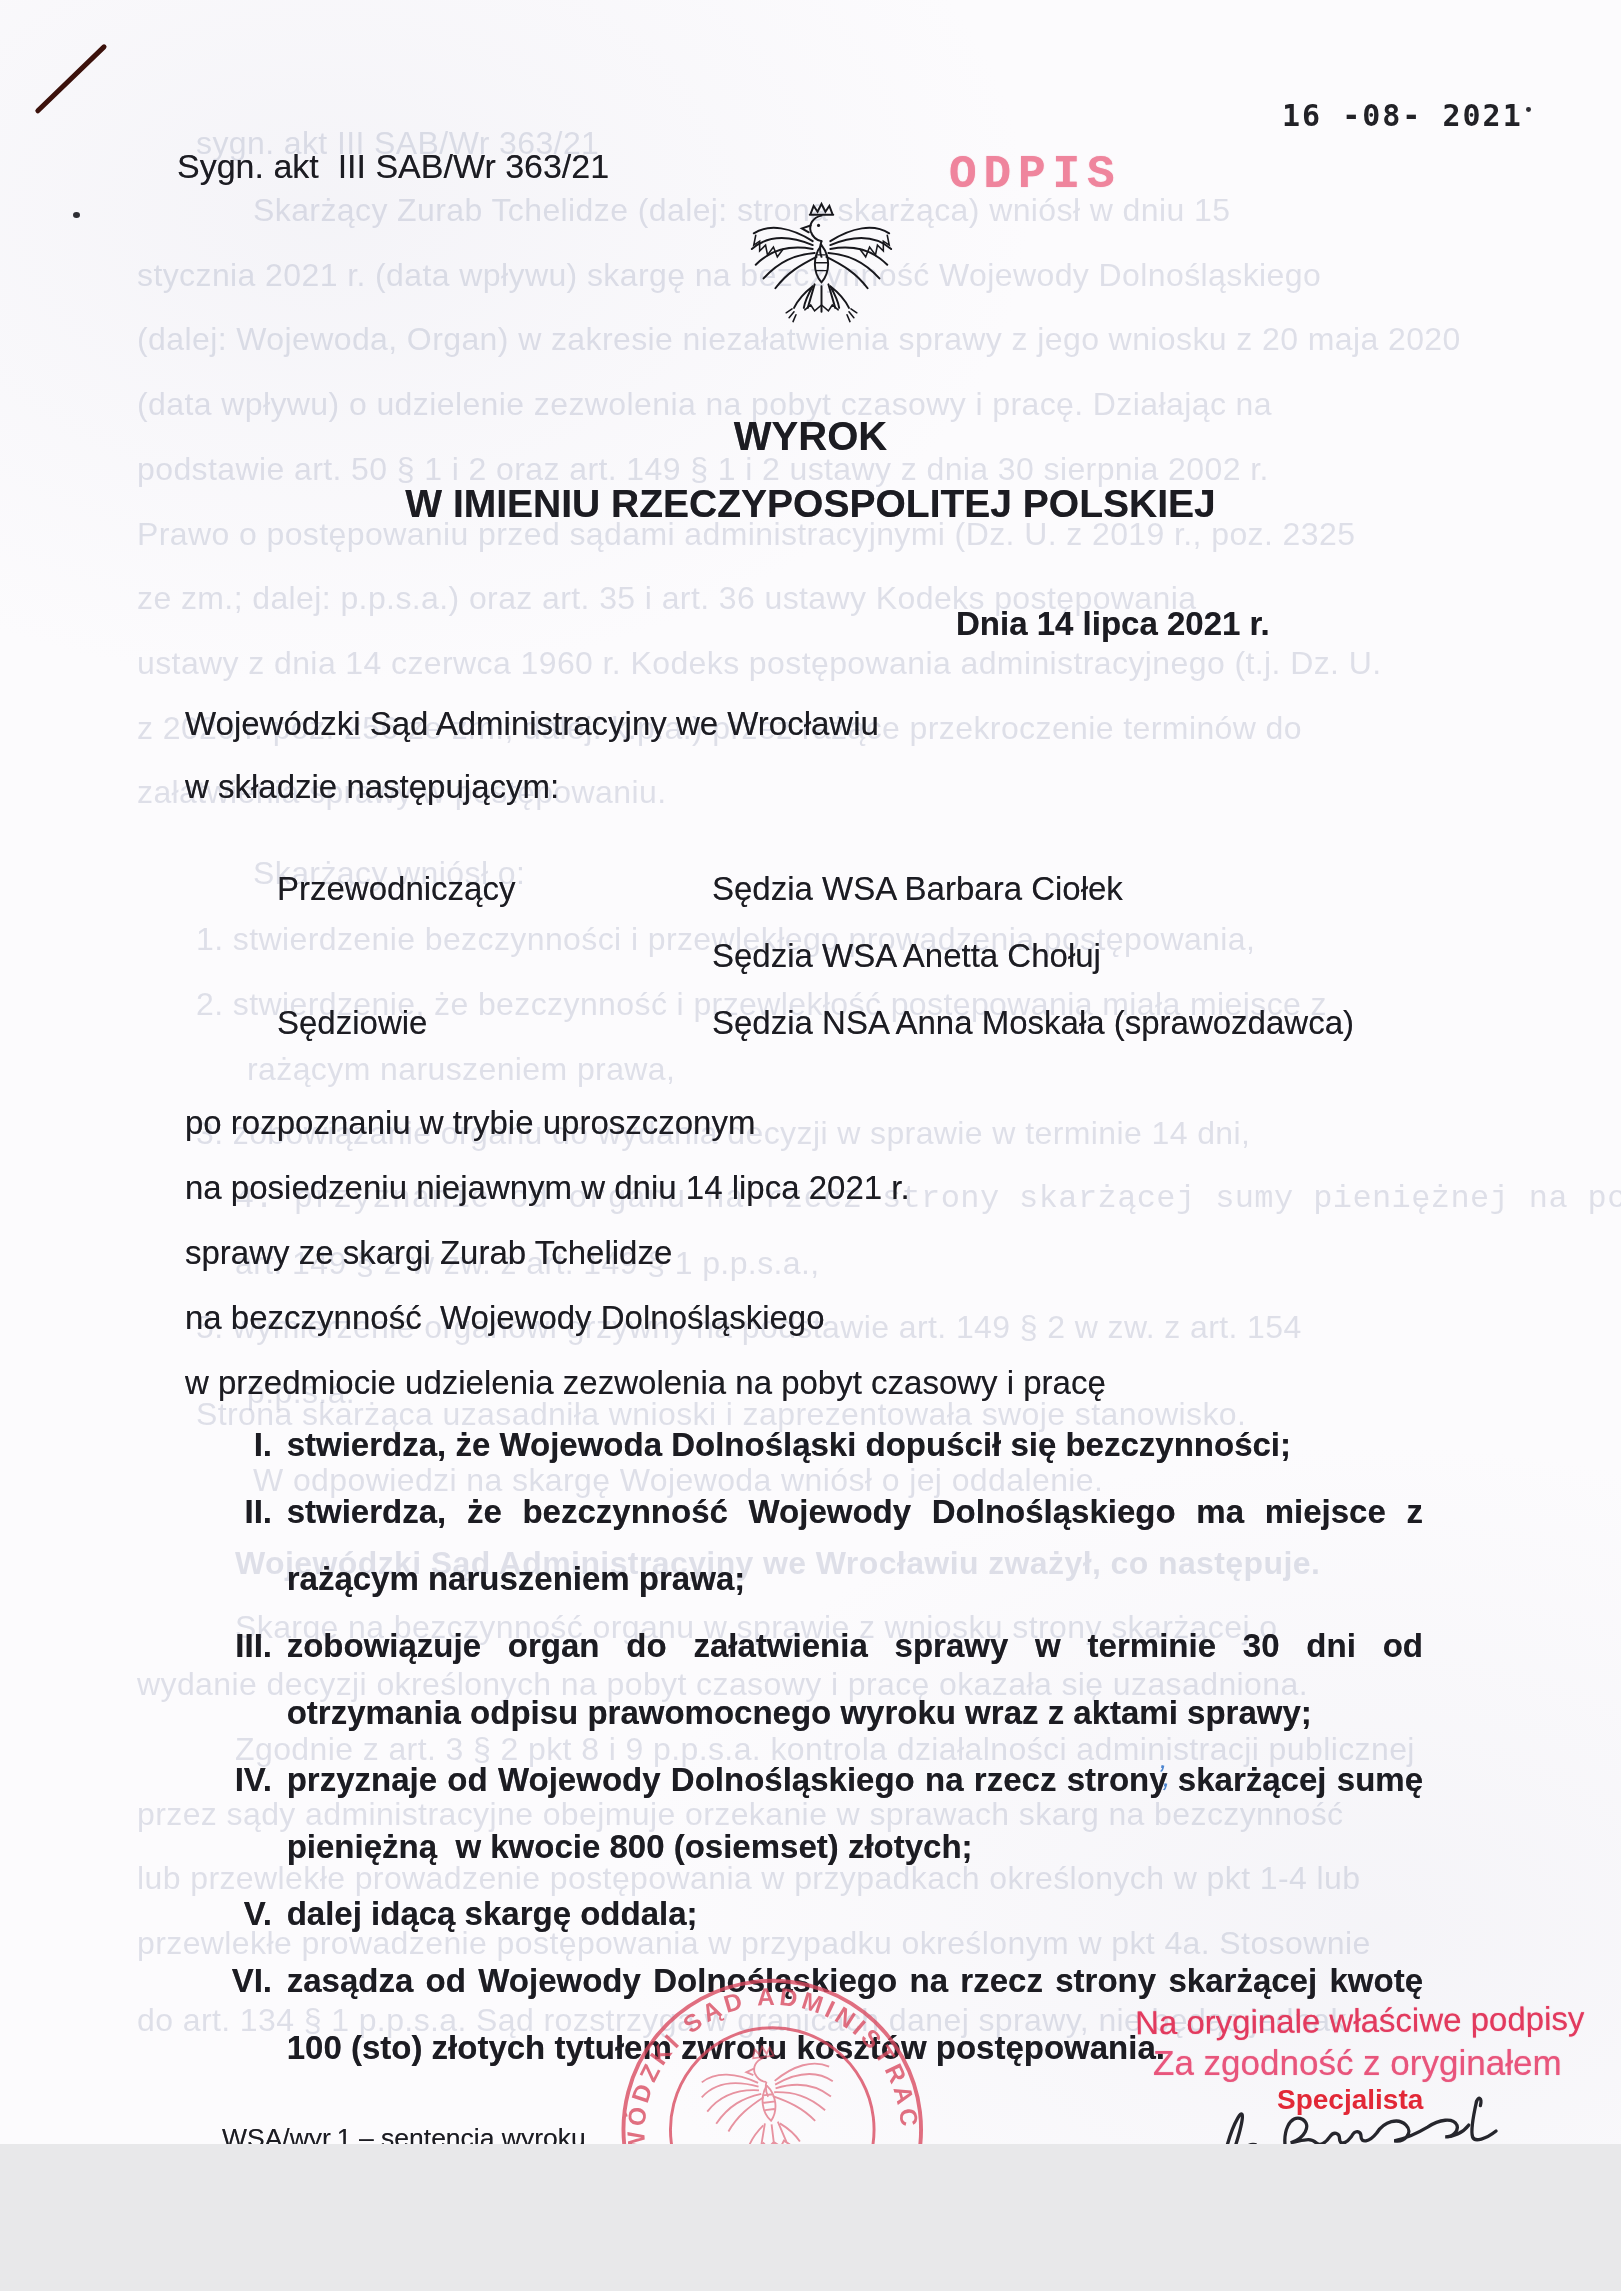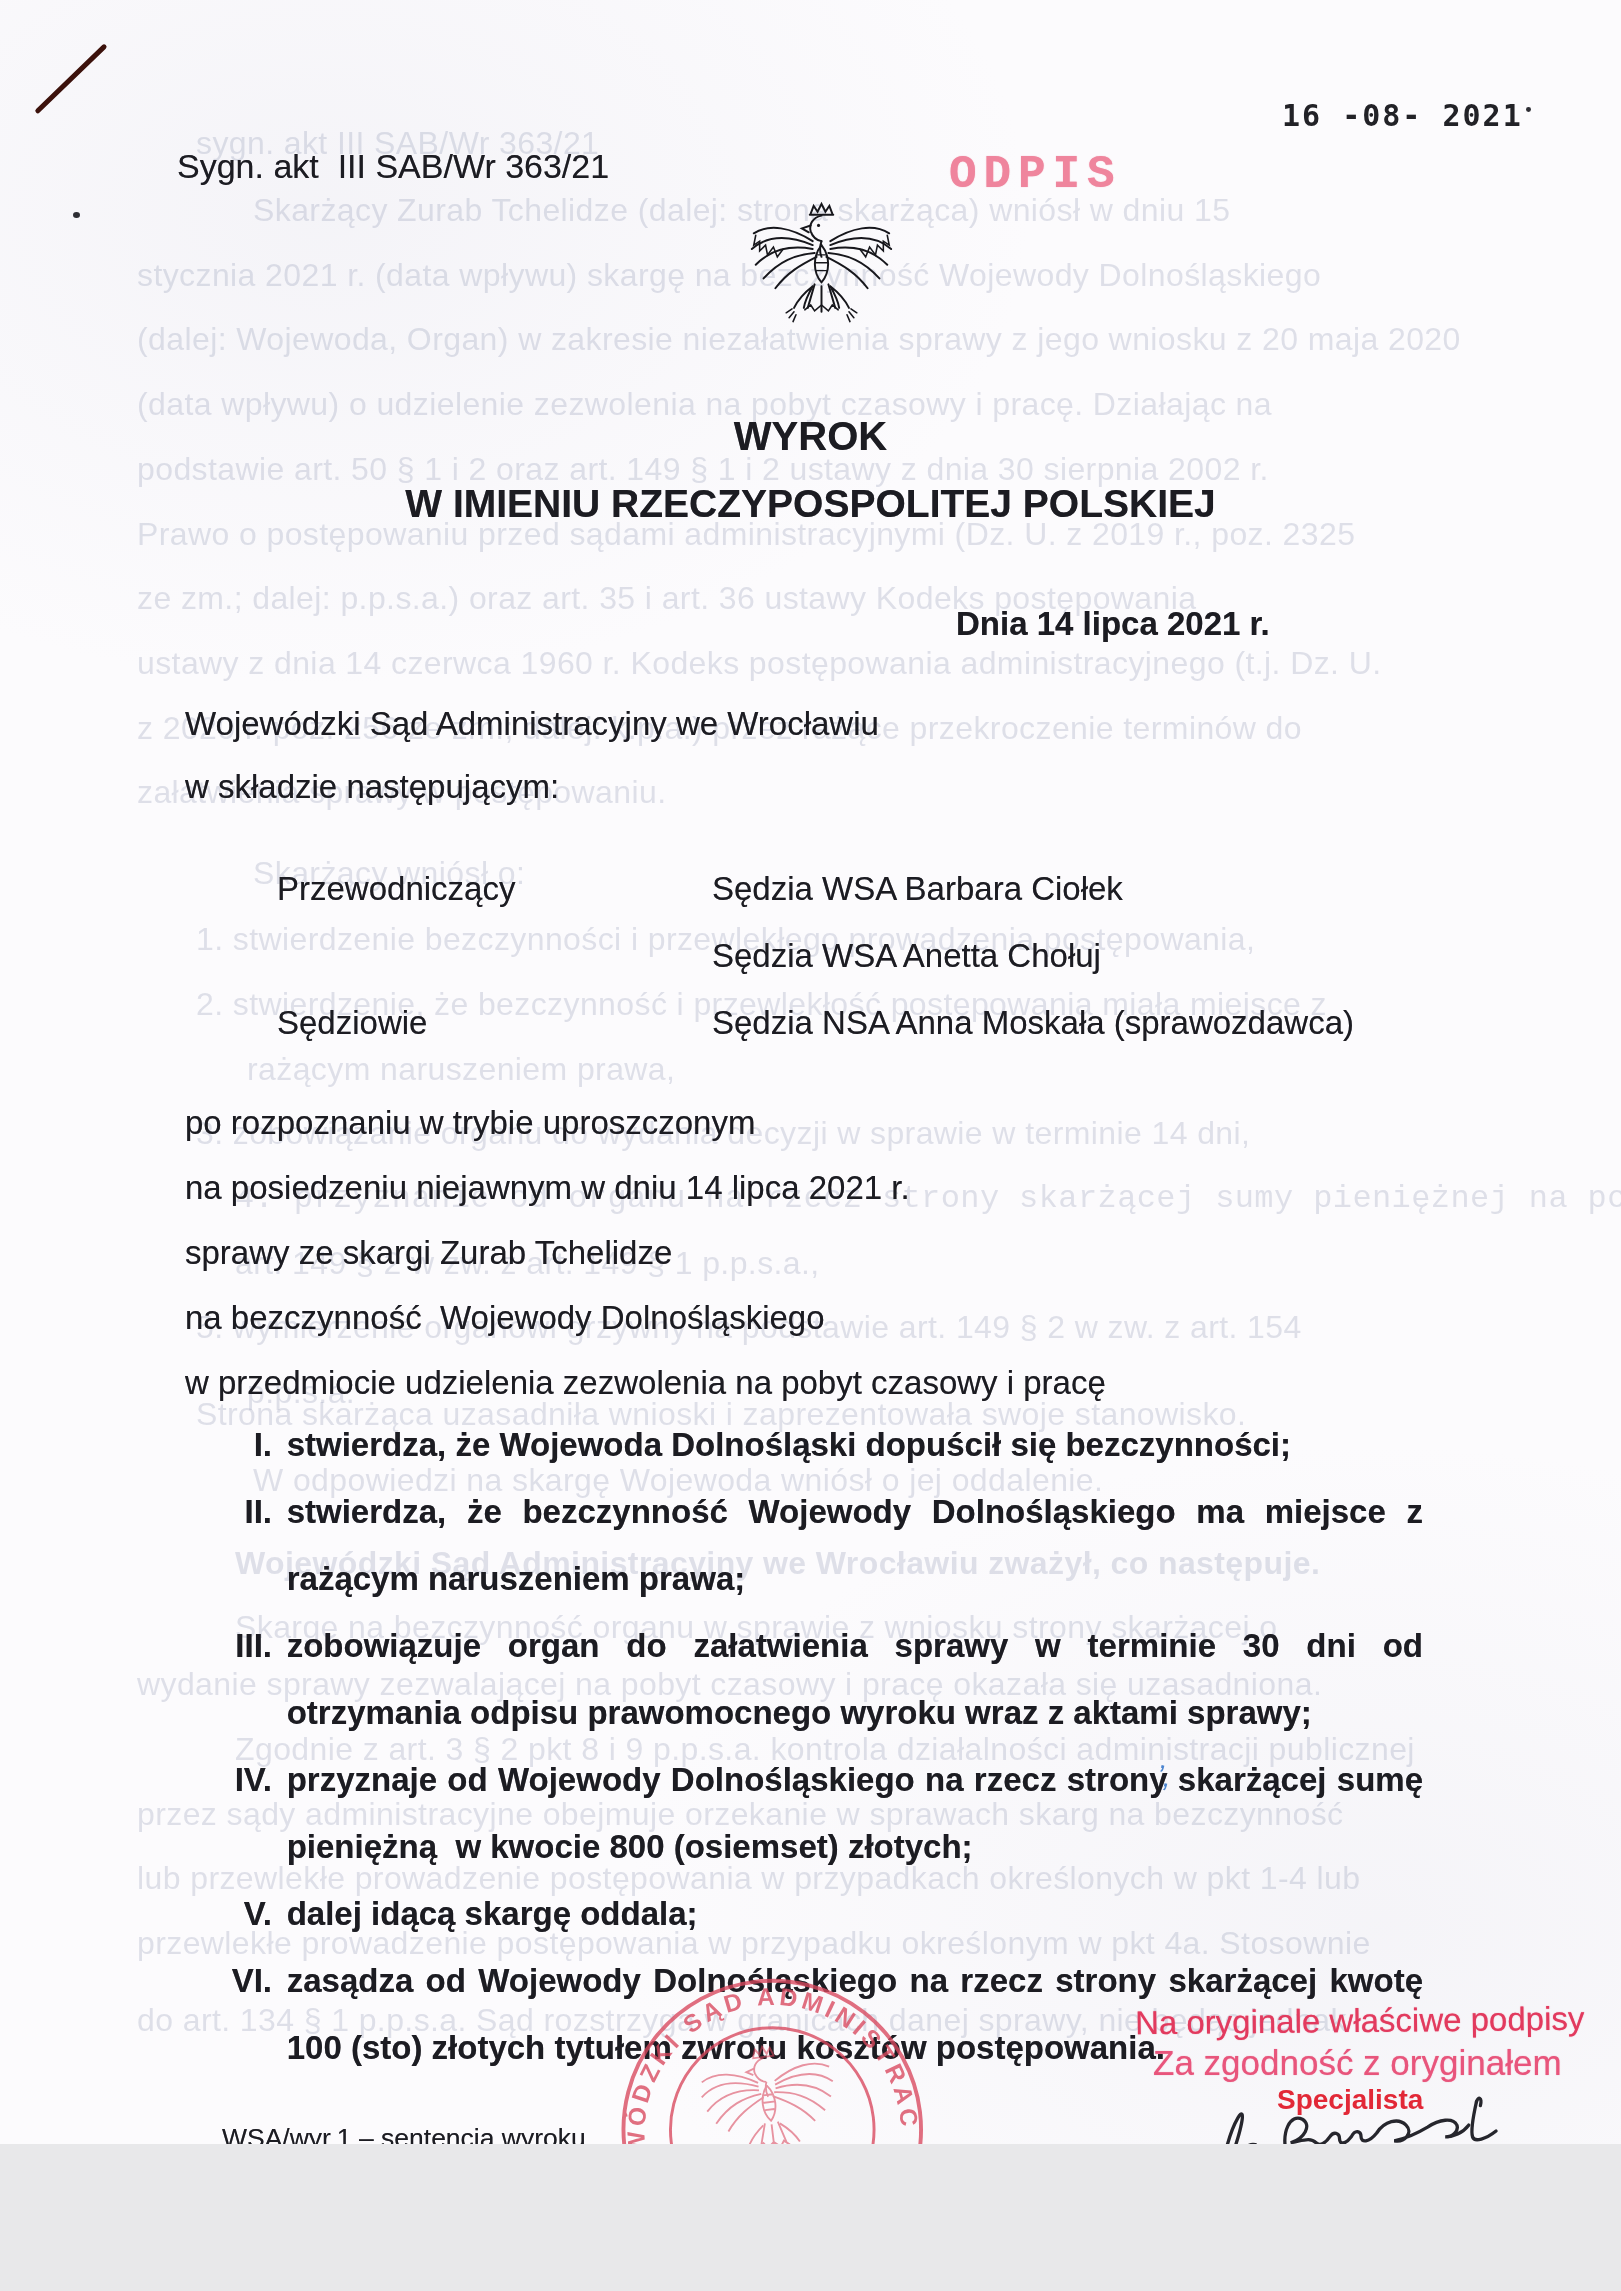--- a/index.html
+++ b/index.html
@@ -84,21 +84,21 @@
     <div class="bleed" style="left:247px;top:1051px;">rażącym naruszeniem prawa,</div>
     <div class="bleed" style="left:196px;top:1115px;">3.  zobowiązanie organu do wydania decyzji w sprawie w terminie 14 dni,</div>
     <div class="bleed" style="left:235px;top:1180px;font-family:Liberation Mono, monospace;">4.  przyznanie od organu na rzecz strony skarżącej sumy pieniężnej na podstawie</div>
     <div class="bleed" style="left:235px;top:1245px;">art. 149 § 2 w zw. z art. 149 § 1 p.p.s.a.,</div>
     <div class="bleed" style="left:196px;top:1309px;">5.  wymierzenie organowi grzywny na podstawie art. 149 § 2 w zw. z art. 154</div>
     <div class="bleed" style="left:247px;top:1374px;">p.p.s.a.</div>
     <div class="bleed" style="left:196px;top:1396px;">Strona skarżąca uzasadniła wnioski i zaprezentowała swoje stanowisko.</div>
     <div class="bleed" style="left:253px;top:1462px;">W odpowiedzi na skargę Wojewoda wniósł o jej oddalenie.</div>
     <div class="bleed b" style="left:235px;top:1545px;">Wojewódzki Sąd Administracyjny we Wrocławiu zważył, co następuje.</div>
     <div class="bleed" style="left:235px;top:1609px;">Skargę na bezczynność organu w sprawie z wniosku strony skarżącej o</div>
-    <div class="bleed" style="left:137px;top:1666px;">wydanie sprawy zezwalającej na pobyt czasowy i pracę okazała się uzasadniona.</div>
+    <div class="bleed" style="left:137px;top:1666px;">wydanie decyzji określonych na pobyt czasowy i pracę okazała się uzasadniona.</div>
     <div class="bleed" style="left:235px;top:1731px;">Zgodnie z art. 3 § 2 pkt 8 i 9 p.p.s.a. kontrola działalności administracji publicznej</div>
     <div class="bleed" style="left:137px;top:1796px;">przez sądy administracyjne obejmuje orzekanie w sprawach skarg na bezczynność</div>
     <div class="bleed" style="left:137px;top:1860px;">lub przewlekłe prowadzenie postępowania w przypadkach określonych w pkt 1-4 lub</div>
     <div class="bleed" style="left:137px;top:1925px;">przewlekłe prowadzenie postępowania w przypadku określonym w pkt 4a. Stosownie</div>
     <div class="bleed" style="left:137px;top:1990px;margin-top:12px;">do art. 134 § 1 p.p.s.a. Sąd rozstrzyga w granicach danej sprawy, nie będąc jednak</div>
   </div>
 
   <div class="abs pen-stroke"></div>
   <div class="abs speck" style="left:73px;top:212px;width:6.9px;height:5.9px;"></div>
   <div class="abs speck" style="left:1526px;top:107px;width:4.9px;height:4.9px;"></div>

